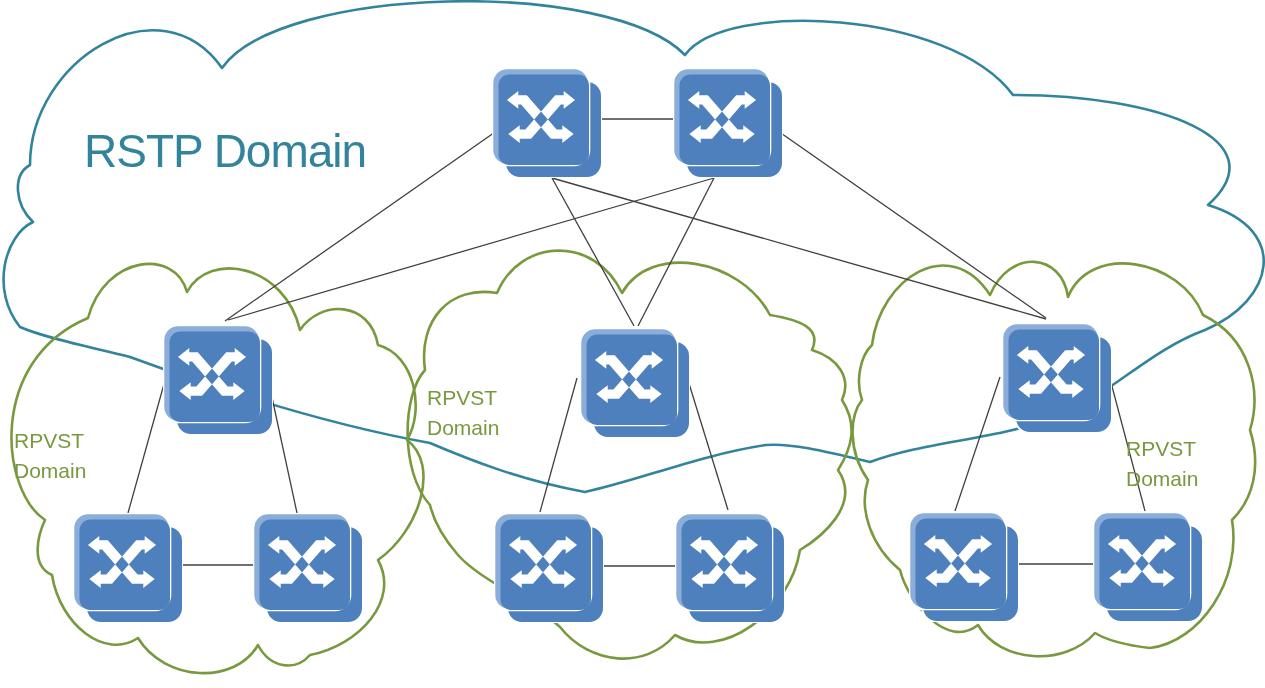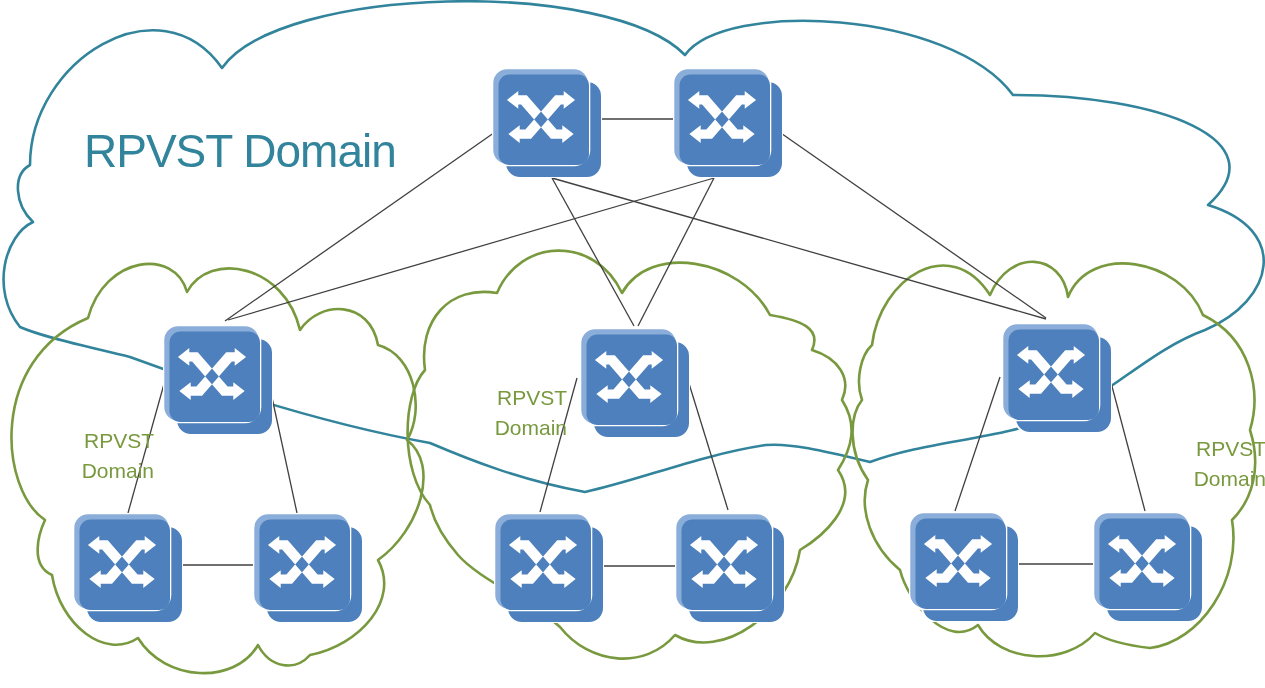--- a/index.html
+++ b/index.html
@@ -24,21 +24,21 @@
   .sw-arrows{fill:var(--c-arrow,#fff);}
 
   .diagram-label{position:absolute;pointer-events:none;user-select:none;}
   .rstp-label{
     left:84px;top:124px;width:280px;
     font-size:46px;letter-spacing:-1px;
     color:var(--c-rstp,#31849B);
     white-space:nowrap;
   }
   .rpvst-label{
-    width:140px;text-align:right;
+    width:140px;text-align:left;
     font-size:21px;line-height:30px;
     color:var(--c-rpvst,#78993E);
   }
   #rpvst-label-left{left:14px;top:426px;}
   #rpvst-label-middle{left:427px;top:383px;}
   #rpvst-label-right{left:1126px;top:434px;}
 </style>
 </head>
 <body>
 
@@ -145,21 +145,21 @@
         <use href="#switch-symbol" x="253" y="513" width="110" height="110"></use>
         <use href="#switch-symbol" x="580" y="328" width="110" height="110"></use>
         <use href="#switch-symbol" x="494" y="513" width="110" height="110"></use>
         <use href="#switch-symbol" x="675" y="513" width="110" height="110"></use>
         <use href="#switch-symbol" x="1002" y="323" width="110" height="110"></use>
         <use href="#switch-symbol" x="909" y="512" width="110" height="110"></use>
         <use href="#switch-symbol" x="1093" y="512" width="110" height="110"></use>
       </g>
   </svg>
 
-  <div class="diagram-label rstp-label">RPVST Domain</div>
+  <div class="diagram-label rstp-label">RSTP Domain</div>
 
   <div class="diagram-label rpvst-label" id="rpvst-label-left">
     <div>RPVST</div>
     <div>Domain</div>
   </div>
 
   <div class="diagram-label rpvst-label" id="rpvst-label-middle">
     <div>RPVST</div>
     <div>Domain</div>
   </div>

